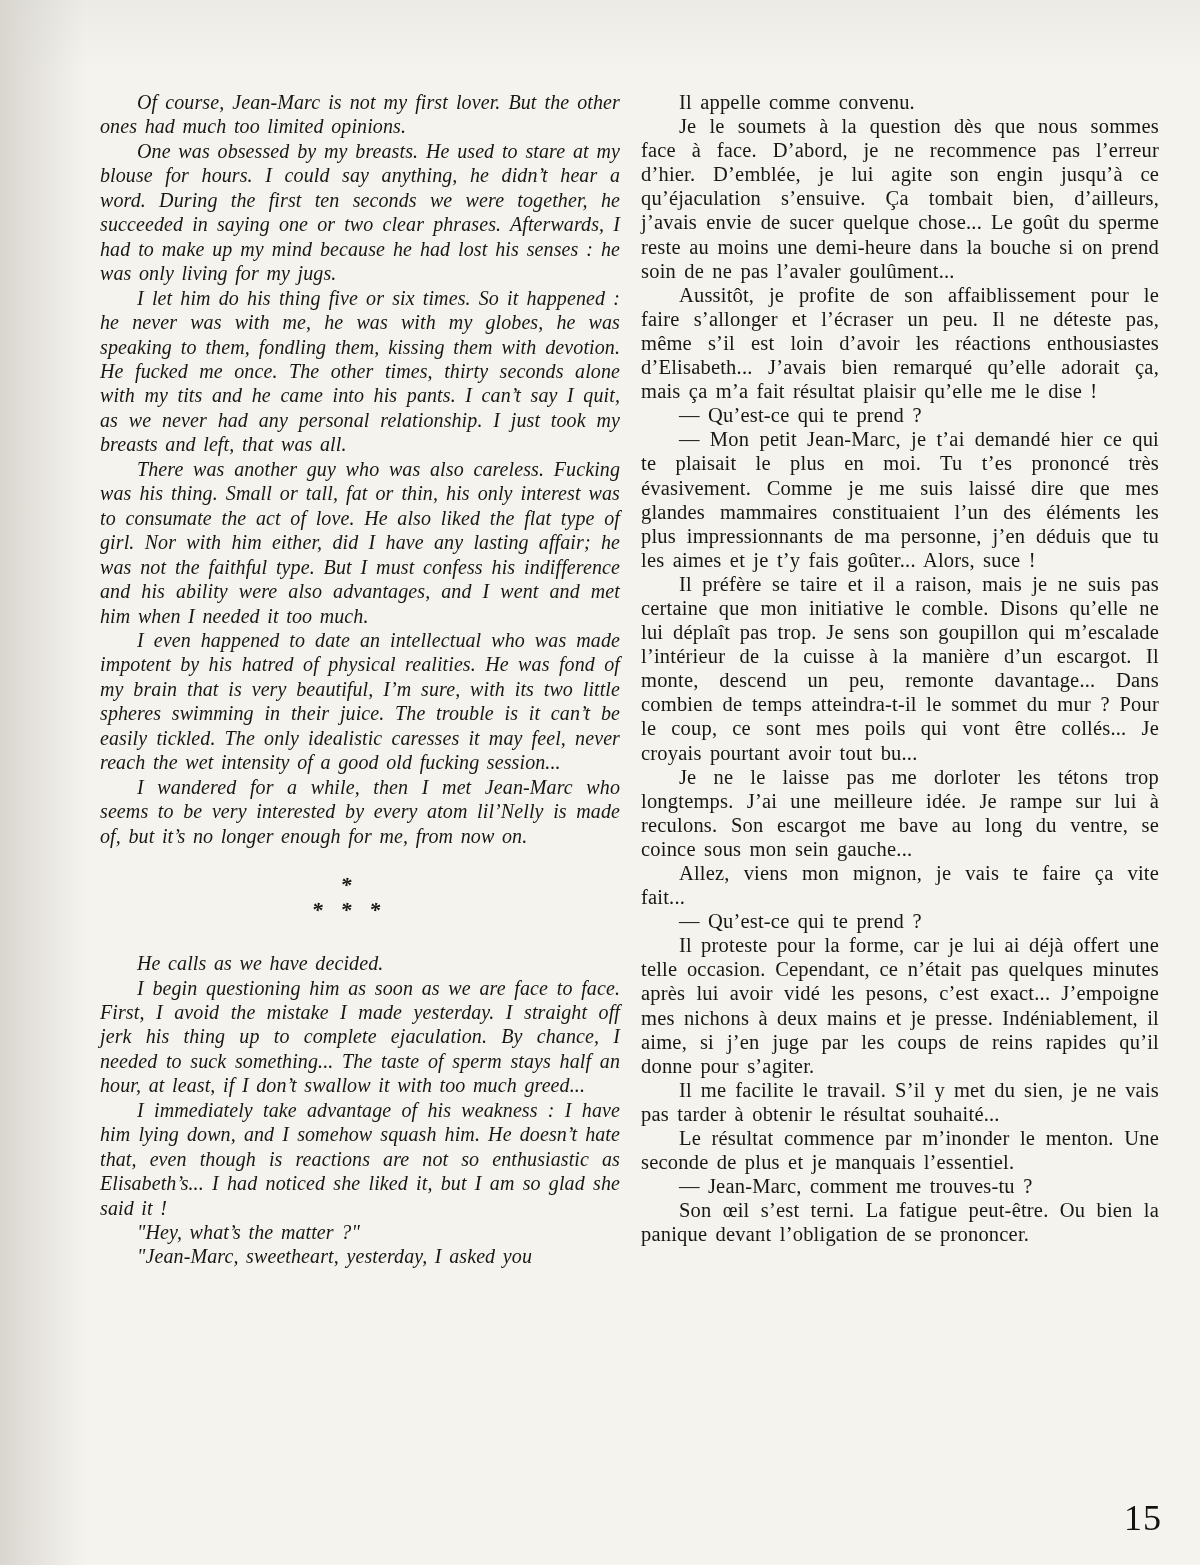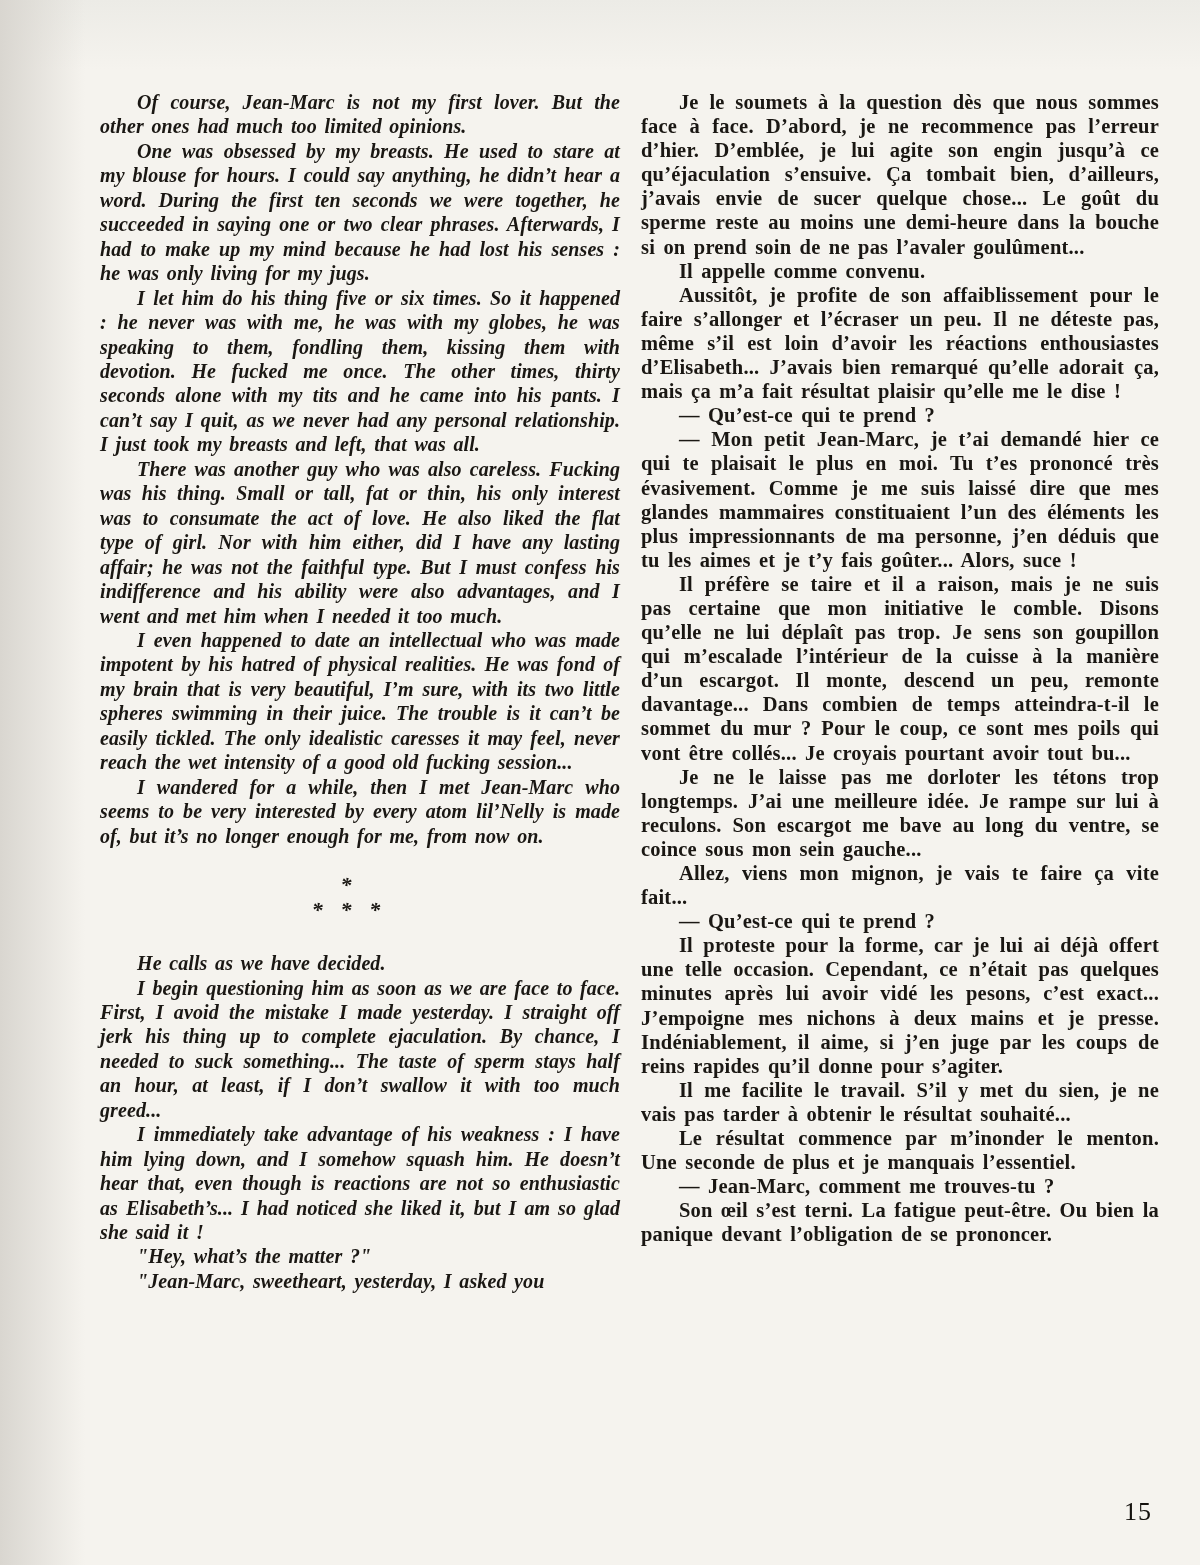--- a/index.html
+++ b/index.html
@@ -19,21 +19,20 @@
                 linear-gradient(180deg, #ecebe6 0px, rgba(236,235,230,0) 70px),
                 #f5f3ee;
   }
   .column {
     position: absolute;
     text-align: justify;
   }
   .column p.para {
     margin: 0;
     text-indent: 1.85em;
-    font-weight: bold;
   }
   .col-left {
     left: 100px;
     top: 90px;
     width: 520px;
     font-style: italic;
     font-size: 20px;
     line-height: 24.45px;
     word-spacing: 2.5px;
     letter-spacing: 0.1px;
@@ -54,21 +53,21 @@
     font-weight: bold;
     font-size: 22px;
     text-indent: 0;
   }
   .section-break .row1 { line-height: 22px; }
   .section-break .row2 { line-height: 28px; word-spacing: 12px; }
   .page-number {
     position: absolute;
     left: 1124px;
     top: 1497px;
-    font-size: 26px;
+    font-size: 36px;
     letter-spacing: 1px;
     color: #15120e;
   }
 </style>
 </head>
 <body>
 
 <div class="page">
 
   <div class="column col-left">
@@ -82,29 +81,29 @@
       </div>
 
     <div class="section-break">
       <div class="row1">*</div>
       <div class="row2">* * *</div>
     </div>
 
     <div>
         <p class="para">He calls as we have decided.</p>
         <p class="para">I begin questioning him as soon as we are face to face. First, I avoid the mistake I made yesterday. I straight off jerk his thing up to complete ejaculation. By chance, I needed to suck something... The taste of sperm stays half an hour, at least, if I don’t swallow it with too much greed...</p>
-        <p class="para">I immediately take advantage of his weakness : I have him lying down, and I somehow squash him. He doesn’t hear that, even though is reactions are not so enthusiastic as Elisabeth’s... I had noticed she liked it, but I am so glad she said it !</p>
+        <p class="para">I immediately take advantage of his weakness : I have him lying down, and I somehow squash him. He doesn’t hate that, even though is reactions are not so enthusiastic as Elisabeth’s... I had noticed she liked it, but I am so glad she said it !</p>
         <p class="para">"Hey, what’s the matter ?"</p>
         <p class="para">"Jean-Marc, sweetheart, yesterday, I asked you</p>
       </div>
   </div>
 
   <div class="column col-right">
+      <p class="para">Il appelle comme convenu.</p>
       <p class="para">Je le soumets à la question dès que nous sommes face à face. D’abord, je ne recommence pas l’erreur d’hier. D’emblée, je lui agite son engin jusqu’à ce qu’éjaculation s’ensuive. Ça tombait bien, d’ailleurs, j’avais envie de sucer quelque chose... Le goût du sperme reste au moins une demi-heure dans la bouche si on prend soin de ne pas l’avaler goulûment...</p>
-      <p class="para">Il appelle comme convenu.</p>
       <p class="para">Aussitôt, je profite de son affaiblissement pour le faire s’allonger et l’écraser un peu. Il ne déteste pas, même s’il est loin d’avoir les réactions enthousiastes d’Elisabeth... J’avais bien remarqué qu’elle adorait ça, mais ça m’a fait résultat plaisir qu’elle me le dise !</p>
       <p class="para">— Qu’est-ce qui te prend ?</p>
       <p class="para">— Mon petit Jean-Marc, je t’ai demandé hier ce qui te plaisait le plus en moi. Tu t’es prononcé très évasivement. Comme je me suis laissé dire que mes glandes mammaires constituaient l’un des éléments les plus impressionnants de ma personne, j’en déduis que tu les aimes et je t’y fais goûter... Alors, suce !</p>
       <p class="para">Il préfère se taire et il a raison, mais je ne suis pas certaine que mon initiative le comble. Disons qu’elle ne lui déplaît pas trop. Je sens son goupillon qui m’escalade l’intérieur de la cuisse à la manière d’un escargot. Il monte, descend un peu, remonte davantage... Dans combien de temps atteindra-t-il le sommet du mur ? Pour le coup, ce sont mes poils qui vont être collés... Je croyais pourtant avoir tout bu...</p>
       <p class="para">Je ne le laisse pas me dorloter les tétons trop longtemps. J’ai une meilleure idée. Je rampe sur lui à reculons. Son escargot me bave au long du ventre, se coince sous mon sein gauche...</p>
       <p class="para">Allez, viens mon mignon, je vais te faire ça vite fait...</p>
       <p class="para">— Qu’est-ce qui te prend ?</p>
       <p class="para">Il proteste pour la forme, car je lui ai déjà offert une telle occasion. Cependant, ce n’était pas quelques minutes après lui avoir vidé les pesons, c’est exact... J’empoigne mes nichons à deux mains et je presse. Indéniablement, il aime, si j’en juge par les coups de reins rapides qu’il donne pour s’agiter.</p>
       <p class="para">Il me facilite le travail. S’il y met du sien, je ne vais pas tarder à obtenir le résultat souhaité...</p>
       <p class="para">Le résultat commence par m’inonder le menton. Une seconde de plus et je manquais l’essentiel.</p>

